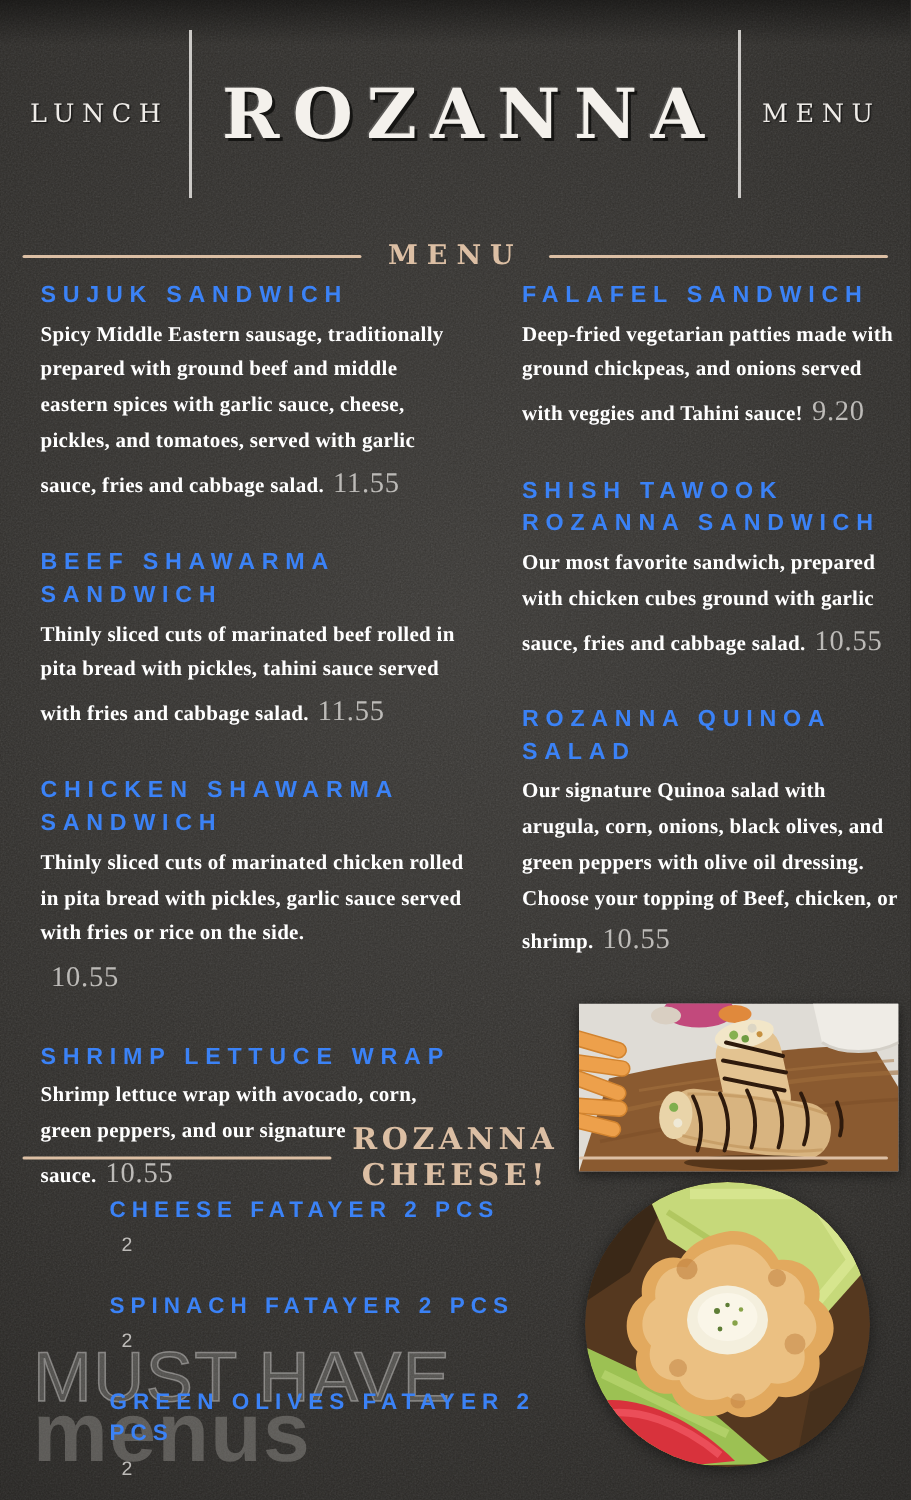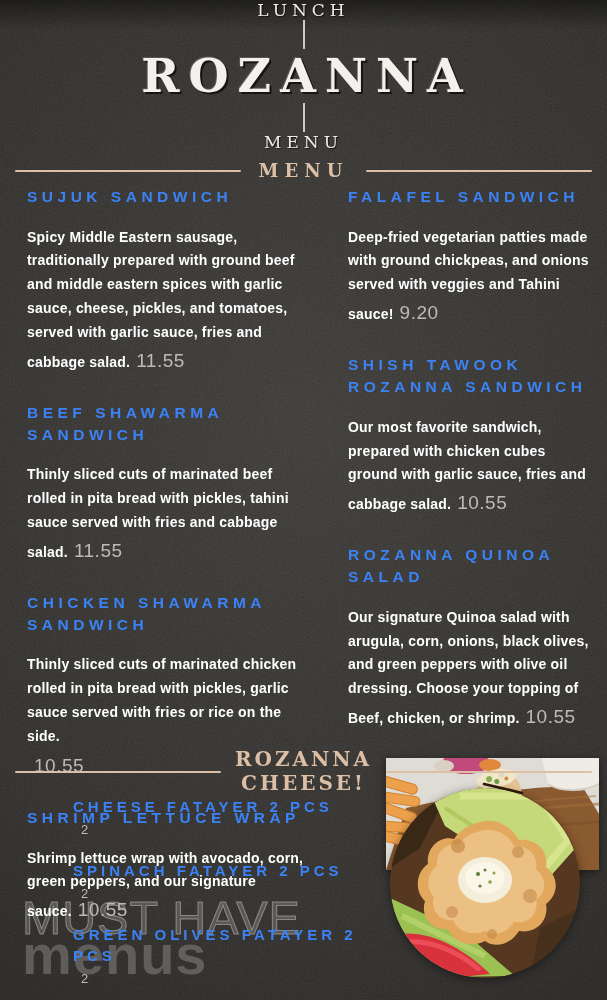--- a/index.html
+++ b/index.html
@@ -19,21 +19,21 @@
     background:
       linear-gradient(180deg,rgba(0,0,0,.45) 0%,rgba(0,0,0,0) 3%),
       radial-gradient(ellipse 120% 90% at 50% 42%,rgba(255,255,255,.04) 0%,rgba(0,0,0,.08) 55%,rgba(0,0,0,.38) 100%);
   }
   .content{position:relative;z-index:2;}
 
   
   .header{
     position:absolute;top:0;left:0;right:0;height:152px;
     display:flex;align-items:center;justify-content:space-between;
-    padding:0 20px;box-sizing:border-box;flex-direction:column;
+    padding:12px 20px;box-sizing:border-box;
   }
   .header .side-label{
     font-family:"DejaVu Serif",serif;
     font-size:17px;letter-spacing:5px;color:#efece8;
     text-shadow:1px 1px 1px rgba(0,0,0,.6);
     white-space:nowrap;
   }
   .vline{width:2px;height:112px;background:#d9d7d4;opacity:.92;}
   .brand{
     font-family:"DejaVu Serif",serif;font-weight:bold;
@@ -57,22 +57,22 @@
   .columns{
     position:absolute;top:186px;left:27px;right:8px;
     display:grid;grid-template-columns:283px 1fr;column-gap:38px;
   }
   .menu-item{margin-bottom:25px;}
   .item-title{
     color:#3b82f6;font-weight:bold;font-size:15.5px;line-height:1.4;
     letter-spacing:4.5px;text-transform:uppercase;
   }
   .item-desc{
-    margin-top:18px;color:#fff;font-weight:bold;font-size:14px;
-    line-height:1.7;letter-spacing:.2px;
+    margin-top:4px;color:#fff;font-weight:bold;font-size:14px;
+    line-height:1.7;letter-spacing:.2px;font-family:Liberation Serif, serif;
   }
   .price{
     color:#bdbbb8;font-weight:normal;font-size:19px;letter-spacing:.5px;
     margin-left:6px;white-space:nowrap;
   }
   .price-block{display:block;margin-left:7px;margin-top:1px;}
 
   
   .photo-wrap{
     margin-top:12px;margin-left:38px;width:213px;height:112px;

